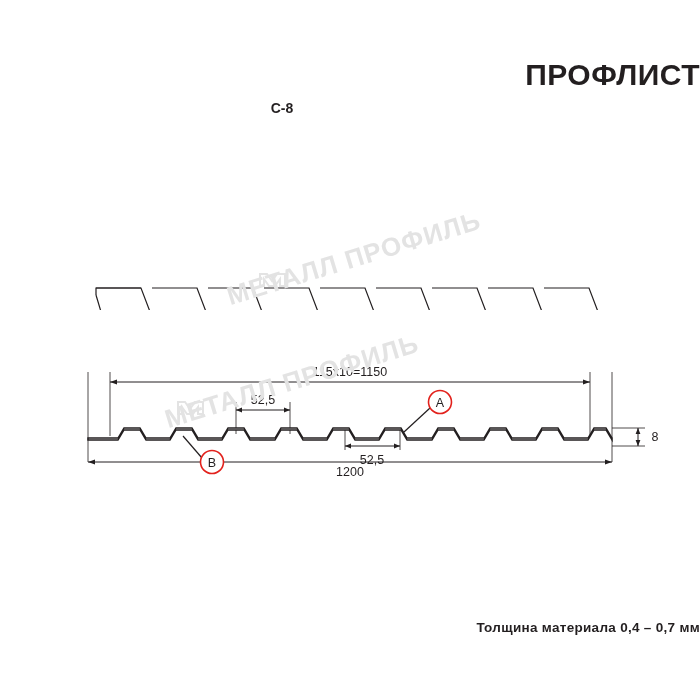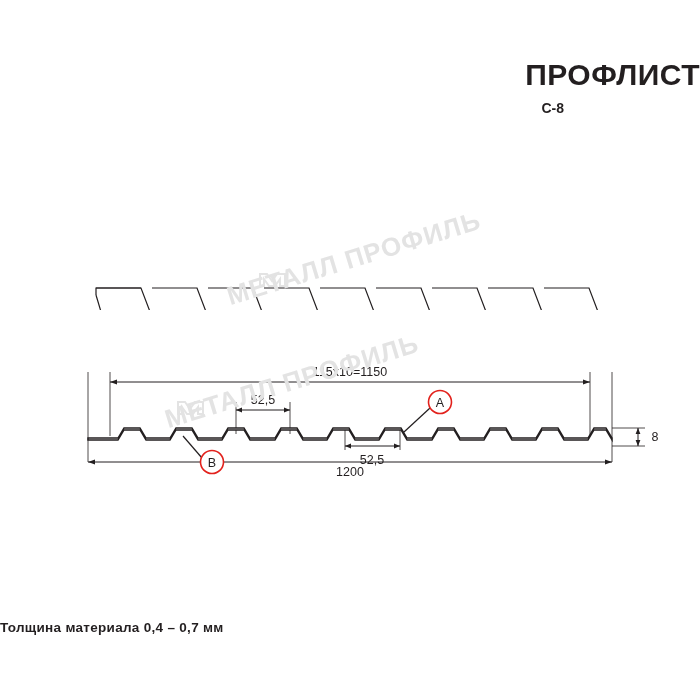--- a/index.html
+++ b/index.html
@@ -27,30 +27,30 @@
     text-align: right;
     font-size: 30px;
     font-weight: bold;
     letter-spacing: 0.5px;
   }
   .subtitle {
     position: absolute;
     top: 100px;
     left: 0;
     width: 564px;
+    text-align: center;
+    font-size: 14px;
+    font-weight: bold;
+  }
+  .footer-note {
+    position: absolute;
+    top: 620px;
+    left: 0;
+    width: 700px;
     text-align: right;
-    font-size: 14px;
-    font-weight: bold;
-  }
-  .footer-note {
-    position: absolute;
-    top: 620px;
-    left: 0;
-    width: 700px;
-    text-align: left;
     font-size: 13.5px;
     font-weight: bold;
     letter-spacing: 0.3px;
   }
   .iso-wrap {
     position: absolute;
     left: 0;
     top: 130px;
     width: 700px;
     height: 180px;

